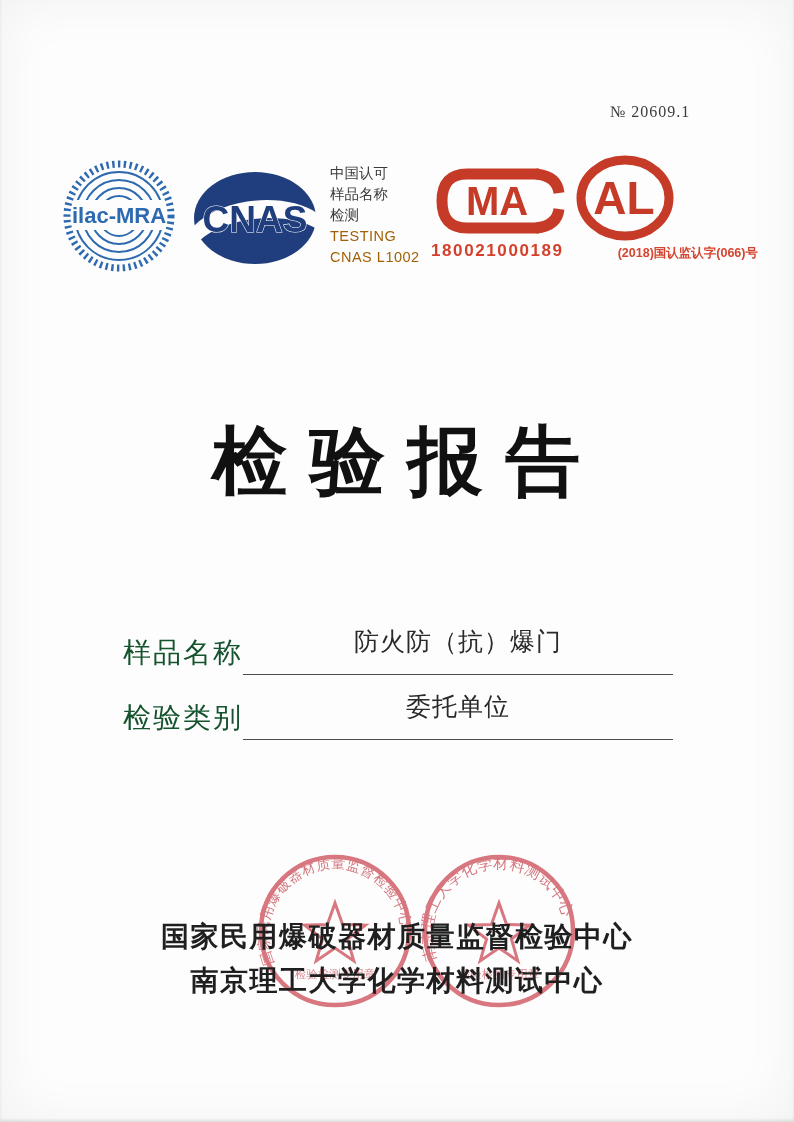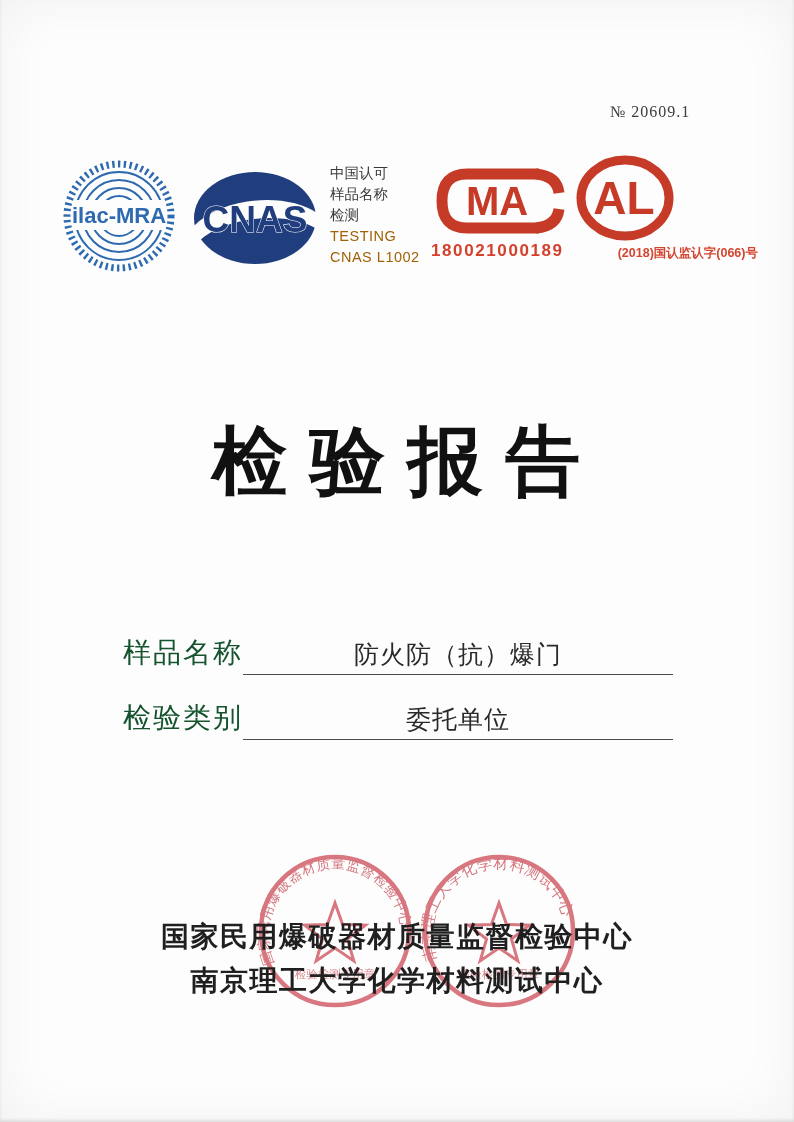--- a/index.html
+++ b/index.html
@@ -49,21 +49,21 @@
   
   .form{position:absolute;left:123px;top:634px;width:550px;}
   .form-row{display:flex;align-items:flex-end;margin-bottom:24px;height:41px;}
   .form-label{
     flex:0 0 102px;font-size:28px;letter-spacing:2px;color:#14532d;
     padding-bottom:3px;white-space:nowrap;
   }
   .form-line{
     flex:1;border-bottom:1.6px solid #4c4c4c;
     text-align:center;font-size:25px;color:#2a2a2a;
-    padding-bottom:3px;letter-spacing:1px;white-space:nowrap;
+    padding-bottom:16px;letter-spacing:1px;white-space:nowrap;
   }
   
   .footer-orgs{position:absolute;left:0;top:915px;width:794px;text-align:center;z-index:2;}
   .org-line{font-size:28px;font-weight:bold;letter-spacing:1.5px;color:#1f1f1f;line-height:44px;}
   .stamp{position:absolute;z-index:1;opacity:.85;mix-blend-mode:multiply;}
   .stamp-left{left:255px;top:851px;}
   .stamp-right{left:419px;top:851px;}
 </style>
 </head>
 <body>

